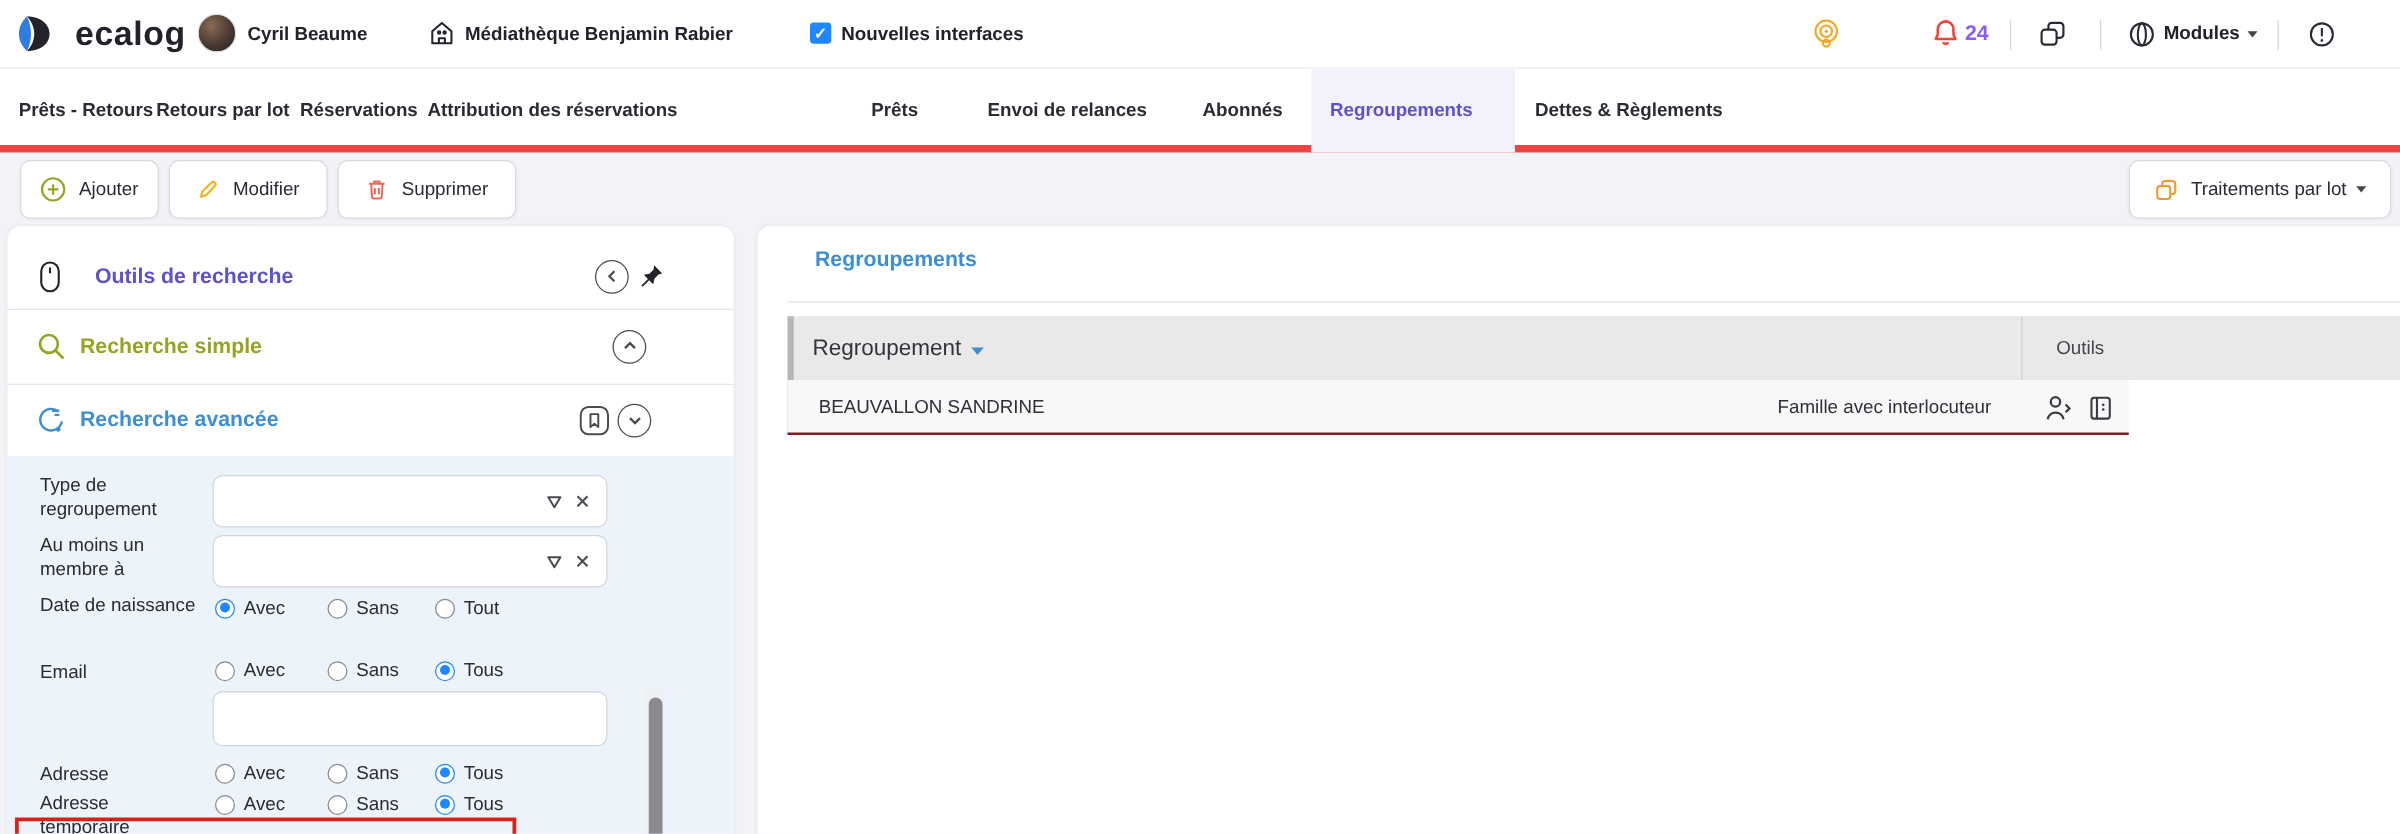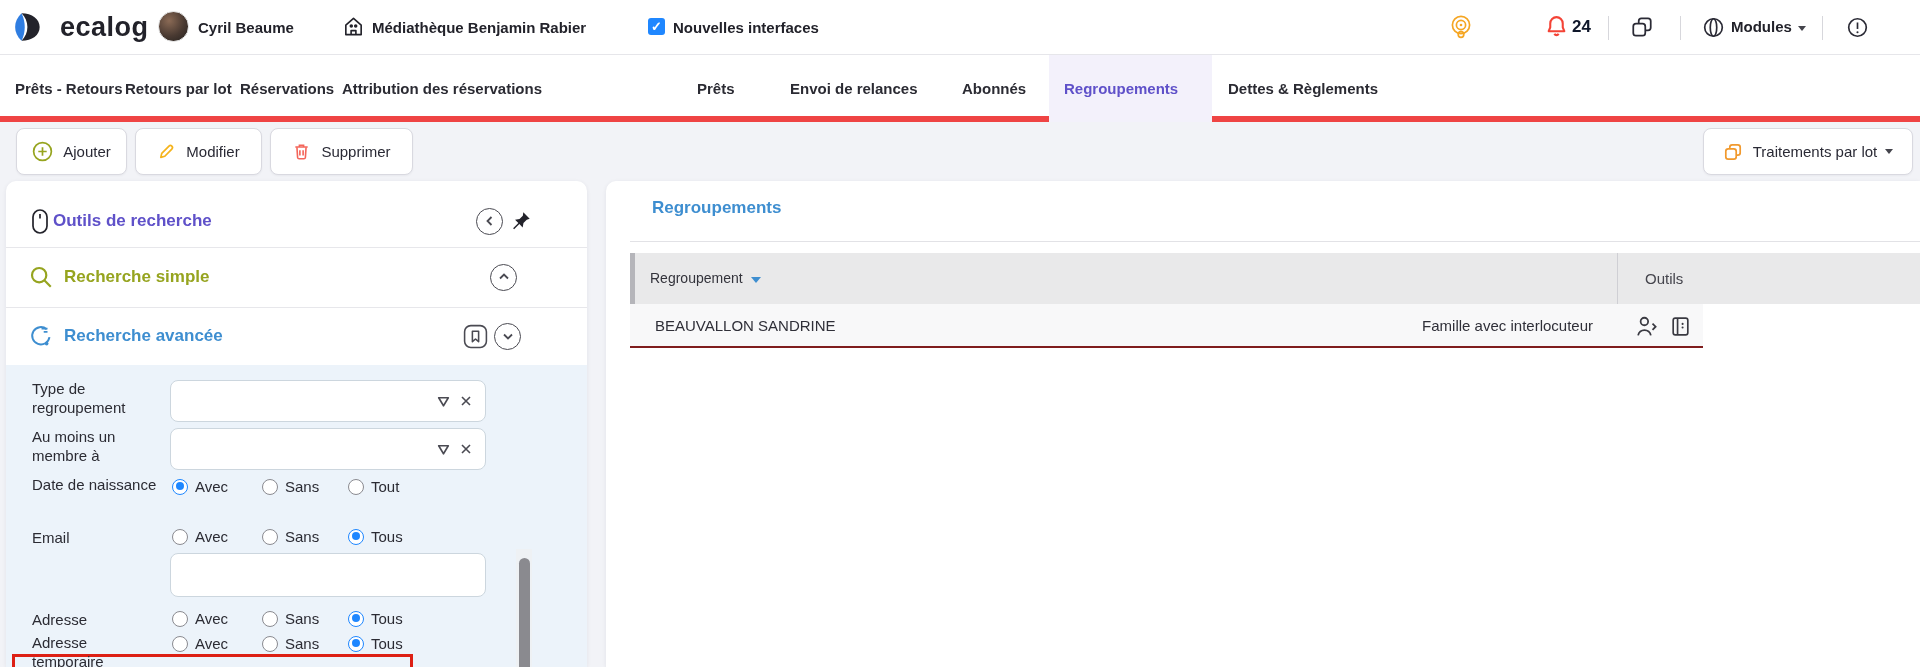--- a/index.html
+++ b/index.html
@@ -10,21 +10,21 @@
   
   #topbar { position:absolute; left:0; top:0; width:1920px; height:55px;
     background:#fff; border-bottom:1px solid #e6e6ea; }
   .logo { position:absolute; left:14px; top:11px; display:flex; align-items:center;gap:20px; }
   .logo-text { font-size:27px; font-weight:800; letter-spacing:.5px; color:#22222a; margin-left:-4px; }
   .hdr-name { font-size:15px; font-weight:700; color:#22222a; }
   .avatar { position:absolute; left:158px; top:11px; width:31px; height:31px; border-radius:50%;
     background:radial-gradient(circle at 35% 30%, #8a6a55 0%, #4a3a32 55%, #23201e 100%);
     border:1px solid #ddd; }
   .vsep { position:absolute; top:16px; width:0; height:24px; border-left:1px solid #d7d7dc; }
-  .bell-count { position:absolute; left:1572px; top:17px; font-size:17px; font-weight:800; color:#0f172a; }
+  .bell-count { position:absolute; left:1572px; top:17px; font-size:17px; font-weight:800; color:#8b5cf6; }
   .modules-lbl { position:absolute; left:1731px; top:18px; font-size:15px; font-weight:700; color:#22222a; }
   .caret { display:inline-block; width:0; height:0; border-left:4px solid transparent;
     border-right:4px solid transparent; border-top:5px solid #44444c; margin-left:6px; vertical-align:middle; }
   .chk { position:absolute; left:648px; top:18px; width:17px; height:17px; background:#1f87ff;
     border-radius:3px; color:#fff; font-size:13px; font-weight:700; text-align:center; line-height:17px; }
   .chk::after{ content:"✓"; }
 
   
   #nav { position:absolute; left:0; top:55px; width:1920px; height:67px; background:#fff;
     border-bottom:6px solid #ef4444; }
@@ -66,21 +66,21 @@
   .red-box { position:absolute; left:6px; top:289px; width:401px; height:52px;
     border:3px solid #dd1f14; pointer-events:none; }
   .scroll-track { position:absolute; left:510px; top:184px; width:16px; height:302px; background:#eef1f4; }
   .scroll-thumb { position:absolute; left:513px; top:193px; width:11px; height:268px;
     background:#8a8a8f; border-radius:6px; }
 
   
   .r-title { position:absolute; left:46px; top:17px; font-size:17px; font-weight:700; color:#3e8ed0; }
   .r-hr { position:absolute; left:24px; top:60px; width:1290px; border-top:1px solid #e2e2e6; }
   .t-head { position:absolute; left:24px; top:72px; width:1290px; height:51px; background:#e9e9ea; }
-  .t-head .col1 { position:absolute; left:20px; top:0; height:51px; line-height:51px; font-size:14px; color:#33333b; }
+  .t-head .col1 { position:absolute; left:20px; top:0; height:51px; line-height:51px; font-size:18px; color:#33333b; }
   .t-head .colsep { position:absolute; left:987px; top:0; height:51px; border-left:1px solid #cfcfd4; }
   .t-head .col2 { position:absolute; left:1015px; top:0; height:51px; line-height:51px; font-size:15px; color:#45454d; }
   .t-strip { position:absolute; left:24px; top:72px; width:5px; height:95px; background:#b5b5ba; }
   .t-row { position:absolute; left:24px; top:123px; width:1073px; height:44px; background:#f8f8f9;
     border-bottom:2px solid #7f1d1d; }
   .t-row .name { position:absolute; left:25px; top:0; height:44px; line-height:44px; font-size:15px; color:#2f2f38; }
   .t-row .type { position:absolute; right:110px; top:0; height:44px; line-height:44px; font-size:15px; color:#2f2f38; }
   .t-row .tools { position:absolute; left:1005px; top:0; height:44px; display:flex; align-items:center; gap:9px; }
   .sort-arrow { display:inline-block; width:0; height:0; border-left:5px solid transparent;
     border-right:5px solid transparent; border-top:6px solid #3e8ed0; margin-left:8px; }
@@ -219,21 +219,21 @@
 
 <div id="left-card" class="card">
 
   <div class="panel-row" style="top:14px; height:52px;">
     <span style="margin-left:24px;">
       <svg width="20" height="27" viewBox="0 0 20 27" fill="none" stroke="#23232b" stroke-width="1.7">
         <rect x="3" y="2" width="14" height="23" rx="7"></rect>
           <path d="M10 6v4.5"></path>
       </svg>
     </span>
-    <span class="sec-title" style="margin-left:3px; color:#5f51c9;">Outils de recherche</span>
+    <span class="sec-title" style="margin-left:26px; color:#5f51c9;">Outils de recherche</span>
     <span class="circ-icon" style="position:absolute; left:470px;">
       <svg width="12" height="12" viewBox="0 0 12 12" fill="none" stroke="#4a4a52" stroke-width="1.8">
           <path d="M7.5 2 3.5 6l4 4"></path>
         </svg>
     </span>
     <span style="position:absolute; left:504px;">
       <svg width="22" height="22" viewBox="0 0 24 24" fill="#23232b">
         <path d="M14.5 2.5l7 7-3.2 1-3.6 3.6-.9 4.9-3.6-3.6-5.7 5.7-1.1-1.1 5.7-5.7-3.6-3.6 4.9-.9 3.6-3.6z"></path>
       </svg>
     </span>

